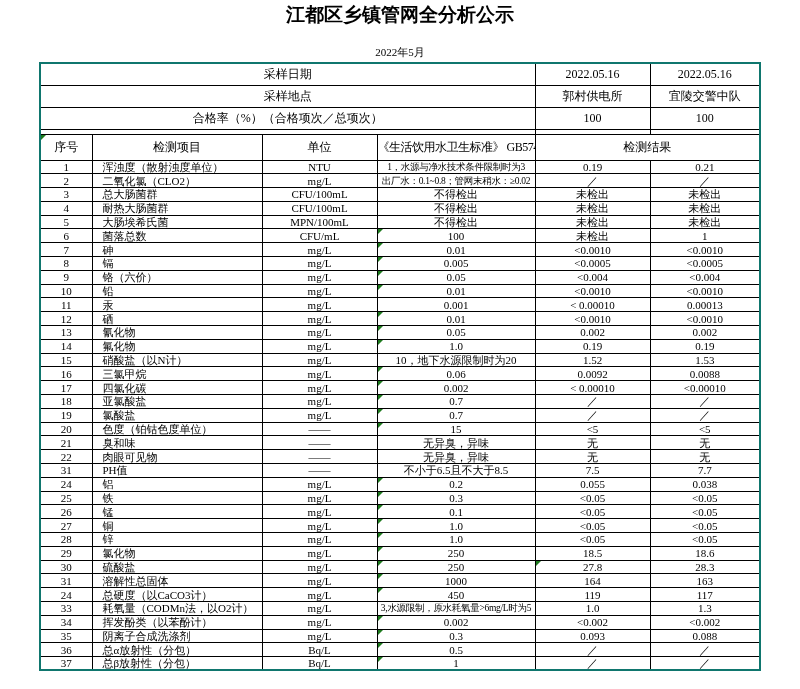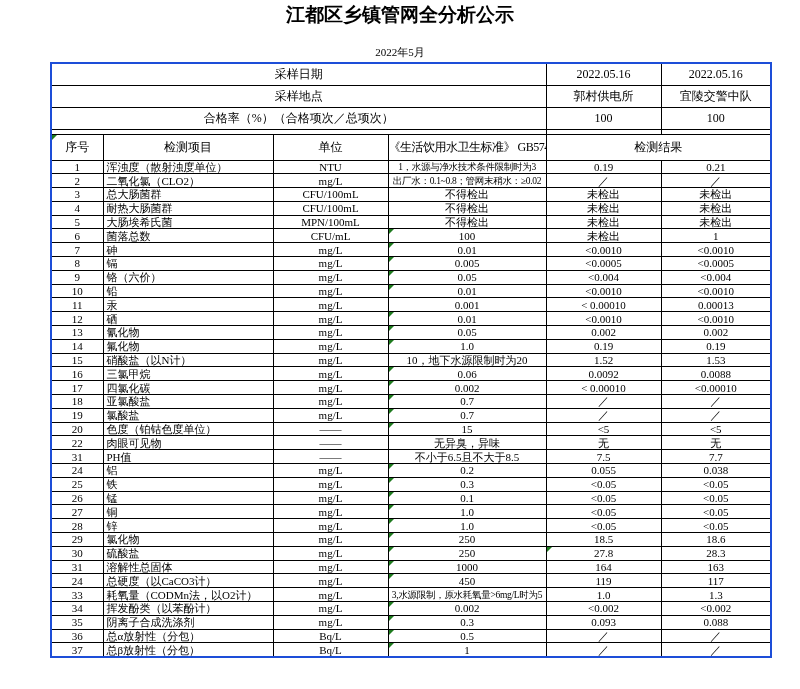--- a/index.html
+++ b/index.html
@@ -1,33 +1,33 @@
 <!DOCTYPE html>
 <html style="--flag: #1e7b1e;"><head>
 <meta charset="utf-8">
 <style>
   html,body{margin:0;padding:0;background:#fff;}
   body{width:800px;height:689px;overflow:hidden;color:#000;
        font-family:"Liberation Serif", serif;}
   .title{ text-align:center;font-weight:bold;font-size:19px;line-height:22px;
           margin:5px 0 0 0;font-family:Liberation Mono, monospace;}
   .subtitle{text-align:center;font-size:11px;line-height:13px;margin:19px 0 3px 0;}
-  table{border-collapse:collapse;table-layout:fixed;margin-left:50px;width:720px;
-        border:2px solid #1d4ed8;}
+  table{border-collapse:collapse;table-layout:fixed;margin-left:39px;width:720px;
+        border:2px solid #0f766e;}
   td{border:1px solid #000;padding:0;text-align:center;white-space:nowrap;
      overflow:hidden;font-size:11px;line-height:12px;position:relative;}
   tr.info-row{height:22px;}
   tr.info-row td{font-size:12px;}
   tr.spacer-row{height:5px;}
   tr.spacer-row td{border-top:1px solid #000;border-bottom:1px solid #000;}
   tr.hdr-row{height:26px;}
   tr.hdr-row td{font-size:12px;}
   td.hdr-standard{font-size:10px;letter-spacing:-0.5px;}
   tr.data-row{height:13.8px;}
-  td.cell-item{text-align:left;padding-left:3px;}
+  td.cell-item{text-align:left;padding-left:10px;}
   td.small{font-size:9.5px;letter-spacing:-0.3px;}
   td.flag::before{content:"";position:absolute;top:0;left:0;width:0;height:0;
      border-top:5px solid var(--flag,#1e7b1e);border-right:5px solid transparent;}
 </style>
 </head>
 <body>
 
 <div class="title">江都区乡镇管网全分析公示</div>
 <div class="subtitle">2022年5月</div>
 
@@ -228,20 +228,28 @@
   </tr>
       <tr class="data-row">
     <td>20</td>
     <td class="cell-item">色度（铂钴色度单位）</td>
     <td>——</td>
     <td class="cell-standard flag">15</td>
     <td class="cell-r1">&lt;5</td>
     <td class="cell-r2">&lt;5</td>
   </tr>
       <tr class="data-row">
+    <td>21</td>
+    <td class="cell-item">臭和味</td>
+    <td>——</td>
+    <td class="cell-standard">无异臭，异味</td>
+    <td class="cell-r1">无</td>
+    <td class="cell-r2">无</td>
+  </tr>
+      <tr class="data-row">
     <td>22</td>
     <td class="cell-item">肉眼可见物</td>
     <td>——</td>
     <td class="cell-standard">无异臭，异味</td>
     <td class="cell-r1">无</td>
     <td class="cell-r2">无</td>
   </tr>
       <tr class="data-row">
     <td>31</td>
     <td class="cell-item">PH值</td>

